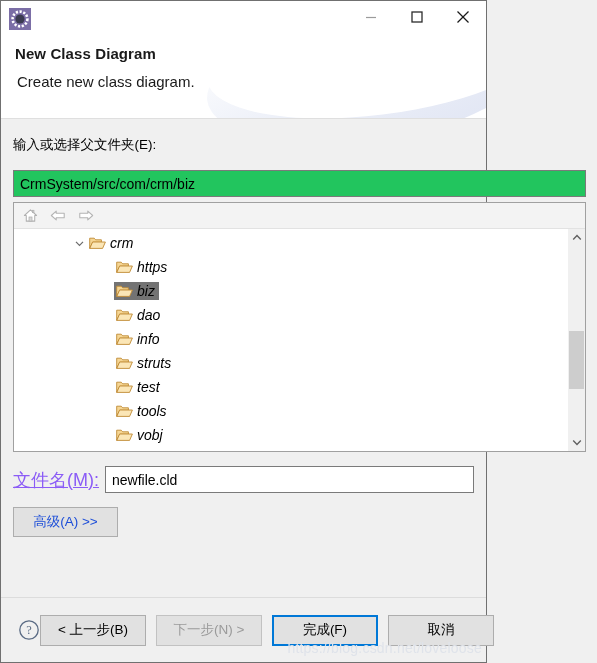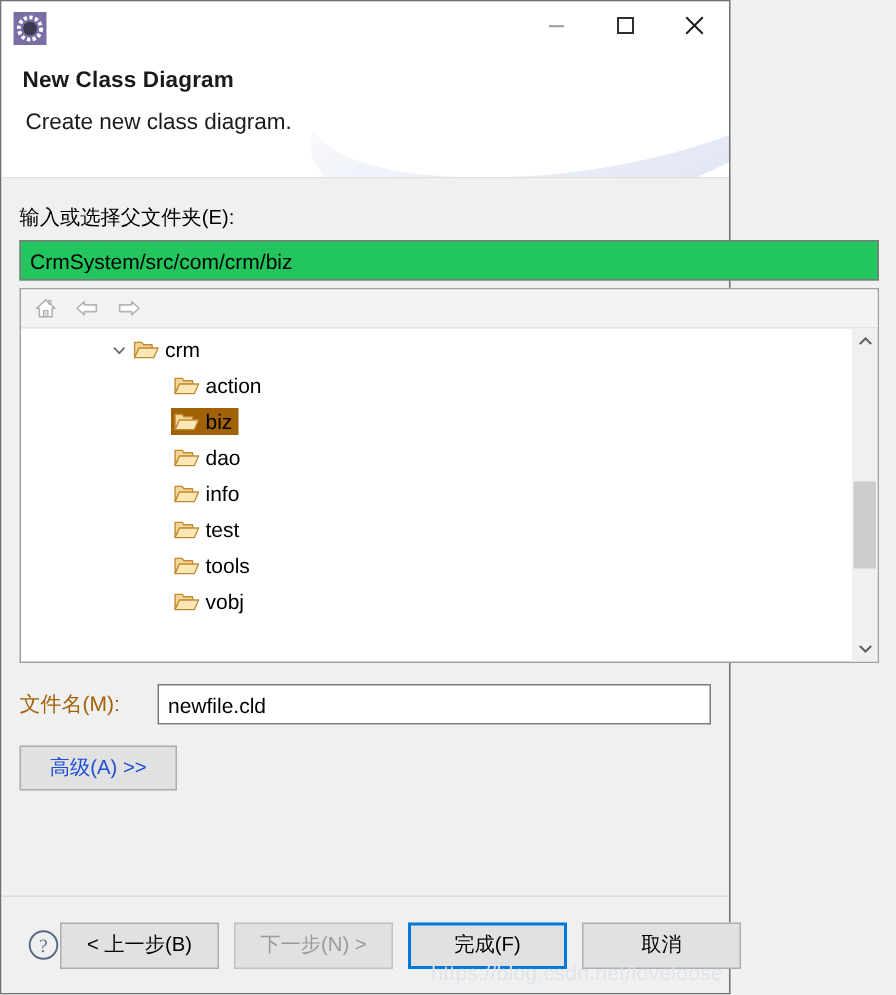--- a/index.html
+++ b/index.html
@@ -112,21 +112,21 @@
   .body {
     flex: 1;
     padding: 0 12px;
     position: relative;
     background: #f0f0f0;
   }
   .field-label {
     font-size: 13.5px;
     color: #000;
     margin-top: 17px;
-    margin-bottom: 6px;
+    margin-bottom: 16px;
   }
   .text-input {
     box-sizing: border-box;
     width: 573px;
     height: 27px;
     border: 1px solid #7a7a7a;
     background: #22c55e;
     font-family: "Liberation Sans", "DejaVu Sans", sans-serif;
     font-size: 14px;
     color: #000;
@@ -177,20 +177,21 @@
     padding-top: 2px;
     overflow: hidden;
   }
   .tree-row {
     height: 24px;
     display: flex;
     align-items: center;
     font-size: 14px;
     color: #000;
     white-space: nowrap;
+    font-style: italic;
   }
   .twisty {
     width: 16px;
     height: 24px;
     display: flex;
     align-items: center;
     justify-content: center;
     flex: none;
   }
   .twisty svg { display: block; }
@@ -203,21 +204,21 @@
     align-items: center;
     justify-content: center;
   }
   .folder-icon svg { display: block; }
   .node-wrap {
     display: flex;
     align-items: center;
     padding: 1px 4px 1px 1px;
   }
   .node-wrap.selected {
-    background: #a16207;
+    background: #737373;
   }
   .node-label { line-height: 16px; }
 
   
   .vscroll {
     width: 17px;
     flex: none;
     background: #f0f0f0;
     border-left: 1px solid #ffffff;
     display: flex;
@@ -247,24 +248,25 @@
     background: #cdcdcd;
   }
 
   
   .filename-row {
     display: flex;
     align-items: center;
     margin-top: 14px;
   }
   .filename-label {
-    font-size: 14px;
-    color: #a16207;
+    font-size: 18px;
+    color: #8b5cf6;
     width: 92px;
     flex: none;
+    text-decoration: underline;
   }
   .filename-input {
     box-sizing: border-box;
     width: 481px;
     height: 27px;
     border: 1px solid #7a7a7a;
     background: #ffffff;
     font-family: "Liberation Sans", "DejaVu Sans", sans-serif;
     font-size: 14px;
     color: #000;
@@ -436,21 +438,21 @@
             <div class="tree-row">
               <div style="width: 84px; flex: 0 0 auto;"></div>
               <div class="twisty"></div>
               <div class="node-wrap">
                 <div class="folder-icon">
                   <svg width="17" height="14" viewBox="0 0 17 14">
                     <path d="M0.7 12.4 L0.7 2.2 L5.2 2.2 L6.7 3.8 L12.4 3.8 L12.4 6.2 L3.8 6.2 Z" fill="#f6d694" stroke="#c08a33" stroke-width="0.9" stroke-linejoin="round"></path>
                     <path d="M3.6 6.0 L16.4 6.0 L13.6 12.4 L0.8 12.4 Z" fill="#fbe6b6" stroke="#c08a33" stroke-width="0.9" stroke-linejoin="round"></path>
                   </svg>
                 </div>
-                <span class="node-label">action</span>
+                <span class="node-label">https</span>
               </div>
             </div>
             <div class="tree-row">
               <div style="width: 84px; flex: 0 0 auto;"></div>
               <div class="twisty"></div>
               <div class="node-wrap selected">
                 <div class="folder-icon">
                   <svg width="17" height="14" viewBox="0 0 17 14">
                     <path d="M0.7 12.4 L0.7 2.2 L5.2 2.2 L6.7 3.8 L12.4 3.8 L12.4 6.2 L3.8 6.2 Z" fill="#f6d694" stroke="#c08a33" stroke-width="0.9" stroke-linejoin="round"></path>
                     <path d="M3.6 6.0 L16.4 6.0 L13.6 12.4 L0.8 12.4 Z" fill="#fbe6b6" stroke="#c08a33" stroke-width="0.9" stroke-linejoin="round"></path>
@@ -476,20 +478,33 @@
               <div style="width: 84px; flex: 0 0 auto;"></div>
               <div class="twisty"></div>
               <div class="node-wrap">
                 <div class="folder-icon">
                   <svg width="17" height="14" viewBox="0 0 17 14">
                     <path d="M0.7 12.4 L0.7 2.2 L5.2 2.2 L6.7 3.8 L12.4 3.8 L12.4 6.2 L3.8 6.2 Z" fill="#f6d694" stroke="#c08a33" stroke-width="0.9" stroke-linejoin="round"></path>
                     <path d="M3.6 6.0 L16.4 6.0 L13.6 12.4 L0.8 12.4 Z" fill="#fbe6b6" stroke="#c08a33" stroke-width="0.9" stroke-linejoin="round"></path>
                   </svg>
                 </div>
                 <span class="node-label">info</span>
+              </div>
+            </div>
+            <div class="tree-row">
+              <div style="width: 84px; flex: 0 0 auto;"></div>
+              <div class="twisty"></div>
+              <div class="node-wrap">
+                <div class="folder-icon">
+                  <svg width="17" height="14" viewBox="0 0 17 14">
+                    <path d="M0.7 12.4 L0.7 2.2 L5.2 2.2 L6.7 3.8 L12.4 3.8 L12.4 6.2 L3.8 6.2 Z" fill="#f6d694" stroke="#c08a33" stroke-width="0.9" stroke-linejoin="round"></path>
+                    <path d="M3.6 6.0 L16.4 6.0 L13.6 12.4 L0.8 12.4 Z" fill="#fbe6b6" stroke="#c08a33" stroke-width="0.9" stroke-linejoin="round"></path>
+                  </svg>
+                </div>
+                <span class="node-label">struts</span>
               </div>
             </div>
             <div class="tree-row">
               <div style="width: 84px; flex: 0 0 auto;"></div>
               <div class="twisty"></div>
               <div class="node-wrap">
                 <div class="folder-icon">
                   <svg width="17" height="14" viewBox="0 0 17 14">
                     <path d="M0.7 12.4 L0.7 2.2 L5.2 2.2 L6.7 3.8 L12.4 3.8 L12.4 6.2 L3.8 6.2 Z" fill="#f6d694" stroke="#c08a33" stroke-width="0.9" stroke-linejoin="round"></path>
                     <path d="M3.6 6.0 L16.4 6.0 L13.6 12.4 L0.8 12.4 Z" fill="#fbe6b6" stroke="#c08a33" stroke-width="0.9" stroke-linejoin="round"></path>

